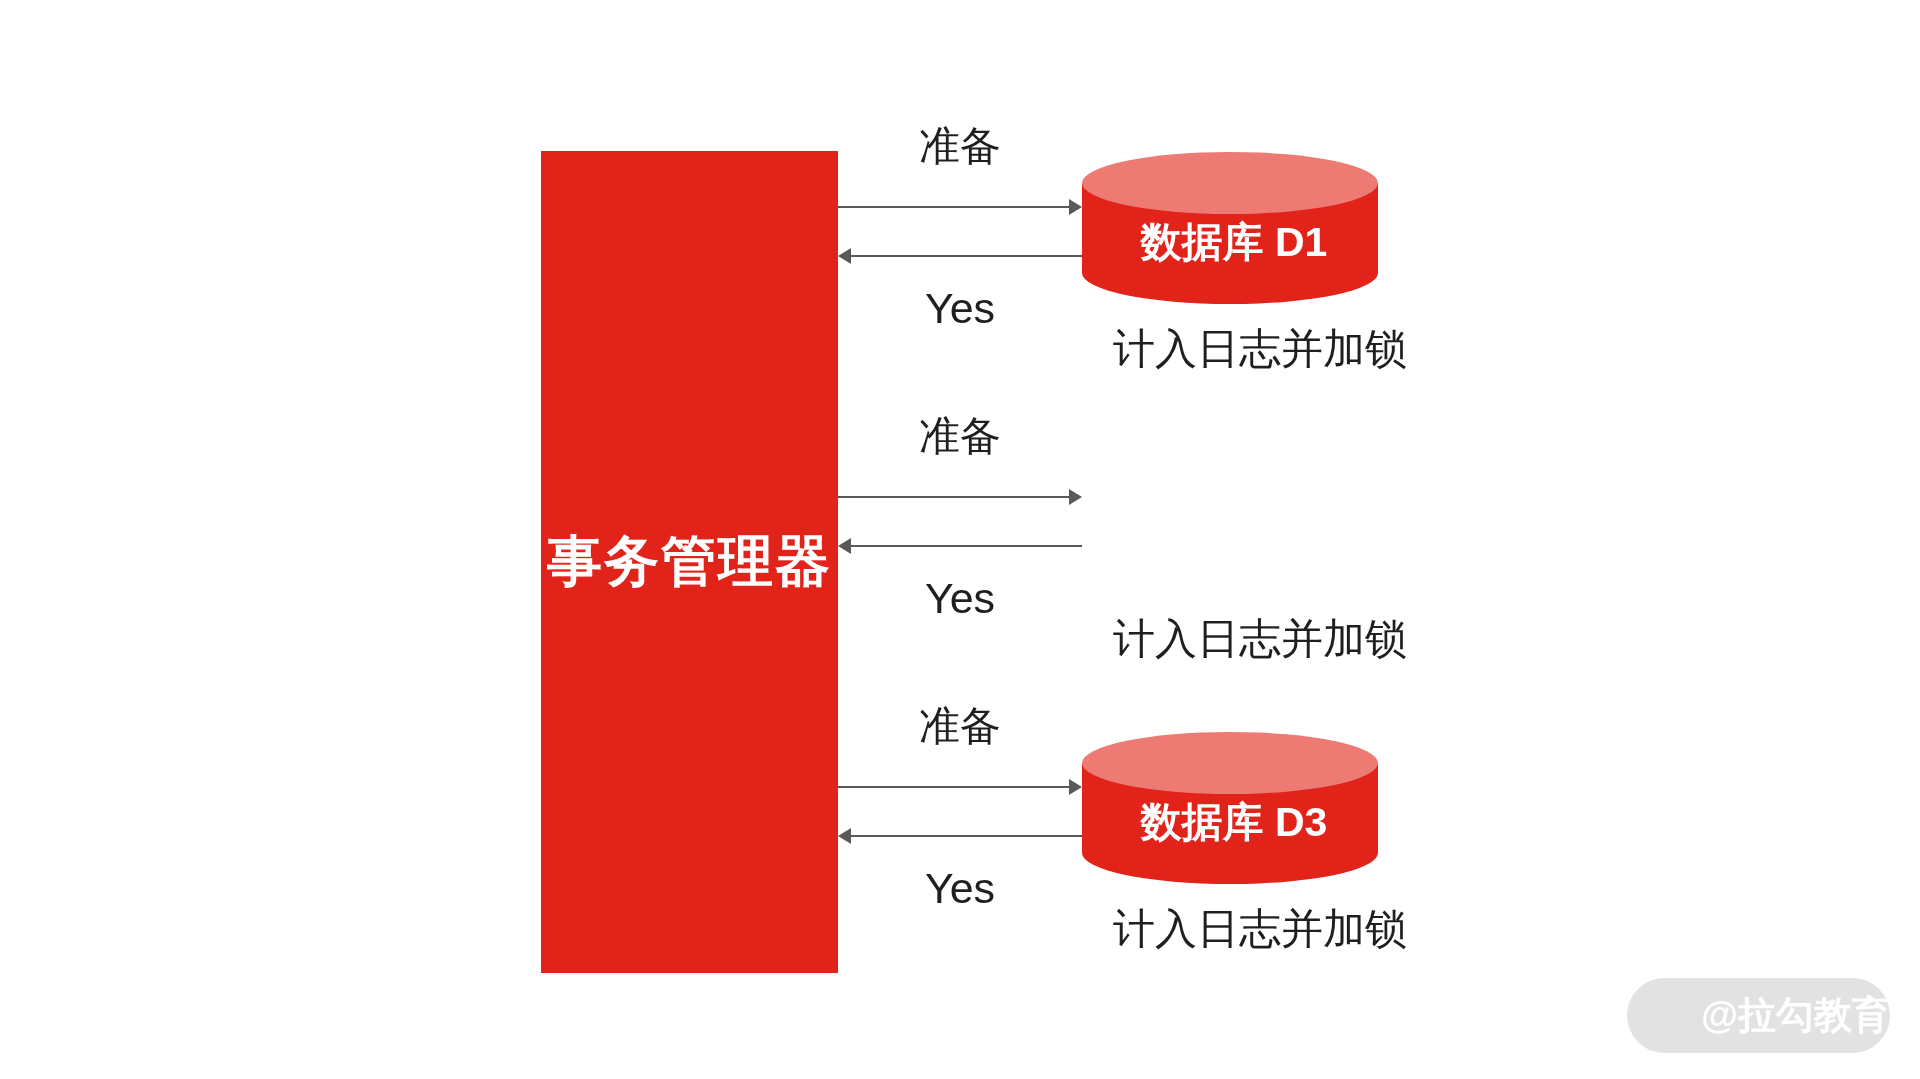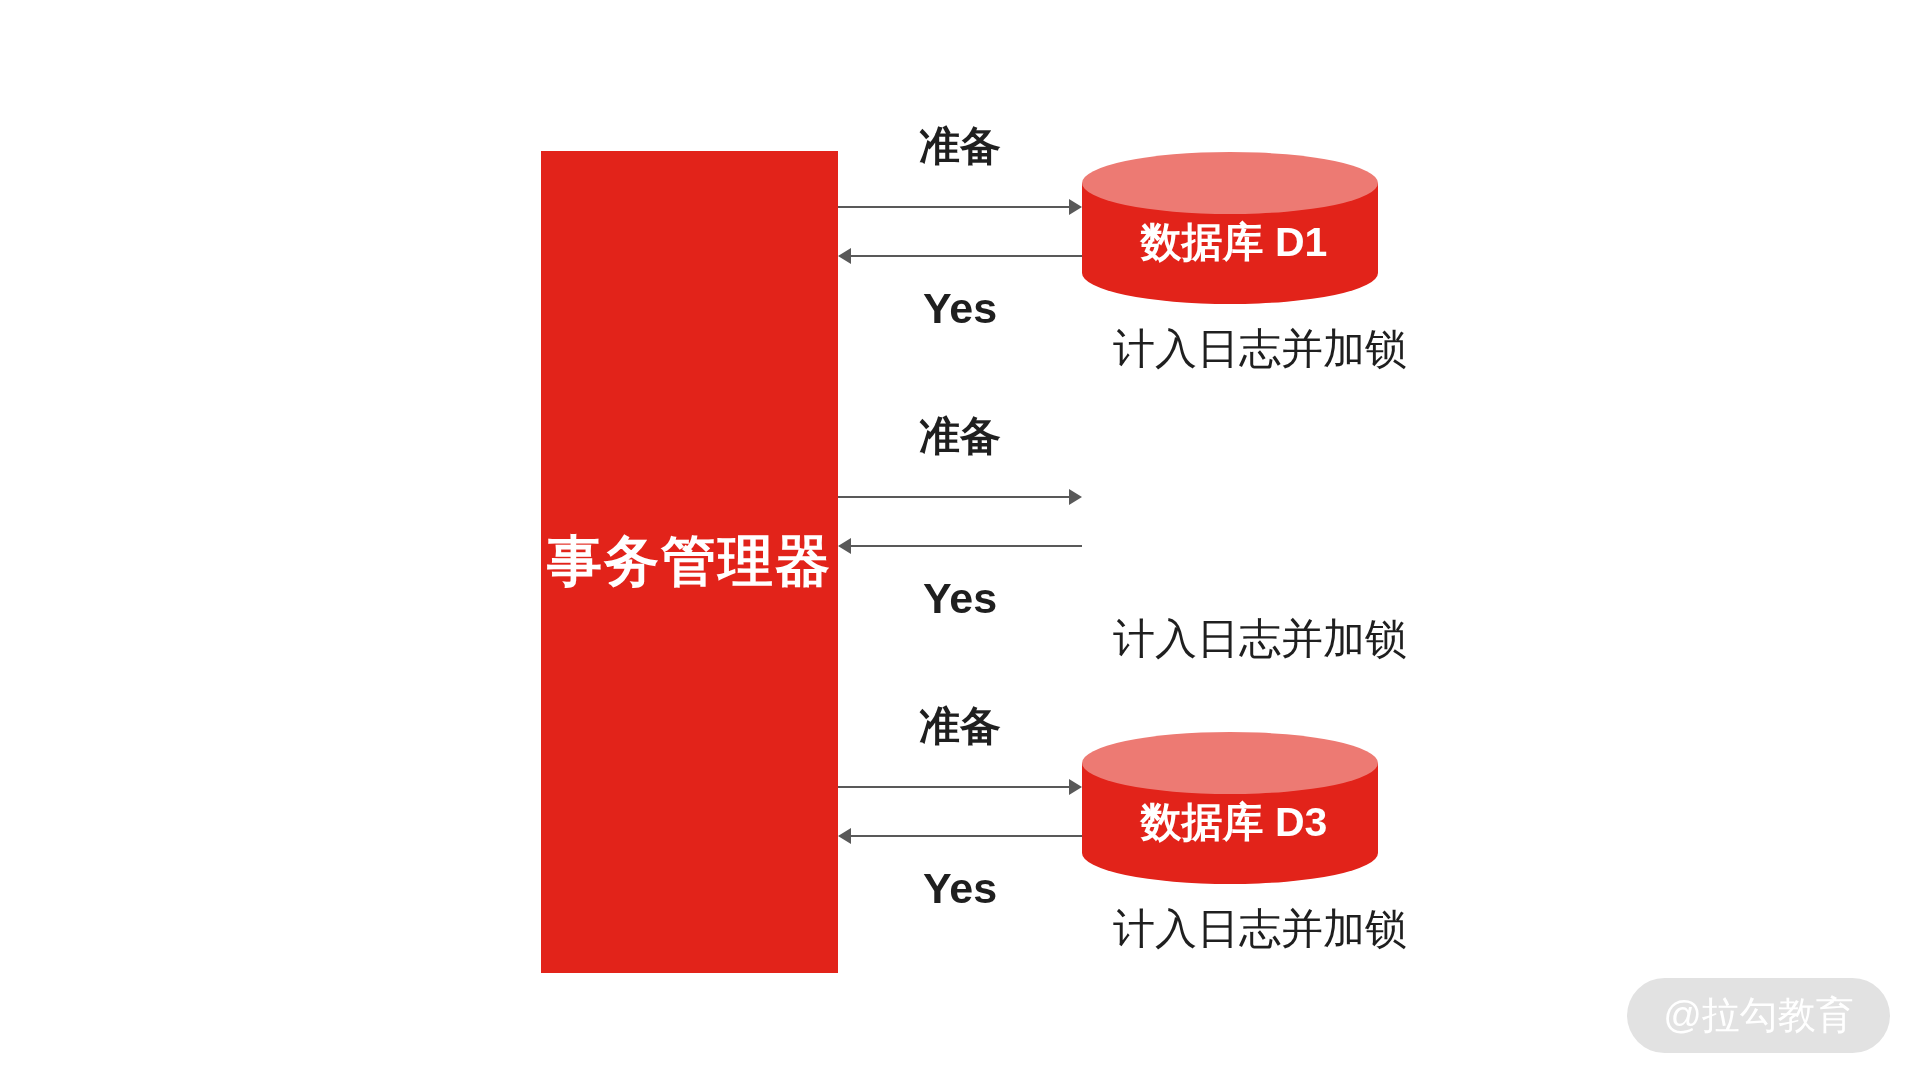--- a/index.html
+++ b/index.html
@@ -44,21 +44,21 @@
     width: 620px;
     height: 265px;
   }
   .g1 { top: 130px; }
   .g2 { top: 420px; }
   .g3 { top: 710px; }
 
   .lbl {
     position: absolute;
     color: var(--text);
-    font-weight: 700;
+    font-weight: 400;
     white-space: nowrap;
   }
   .prepare-lbl {
     left: 0; top: -6px;
     width: 244px;
     text-align: center;
     font-size: 41px;
     line-height: 44px;
   }
   .yes-lbl {
@@ -144,24 +144,24 @@
     white-space: nowrap;
   }
 
   
   .watermark {
     position: absolute;
     left: 1627px; top: 978px;
     width: 263px; height: 75px;
     background: var(--watermark-bg);
     border-radius: 38px;
-    display: flex; align-items: center; justify-content: center;
+    display: flex; align-items: center; justify-content: flex-end;
     color: #ffffff;
     font-size: 38px;
-    font-weight: 400;
+    font-weight: 700;
     white-space: nowrap;
   }
 </style>
 </head>
 <body>
 
 <div class="canvas">
 
   <div class="manager">
     <span class="manager-label">事务管理器</span>

